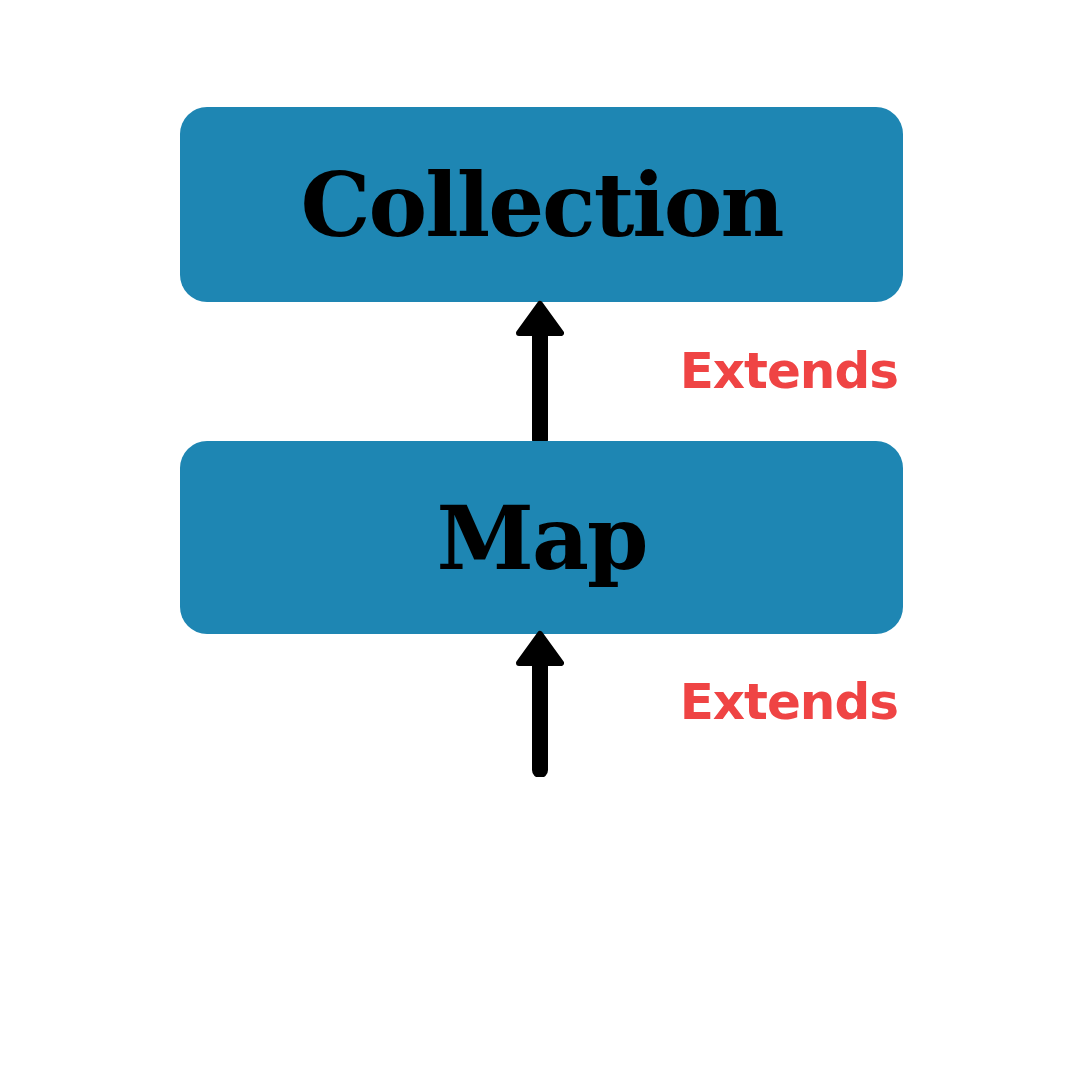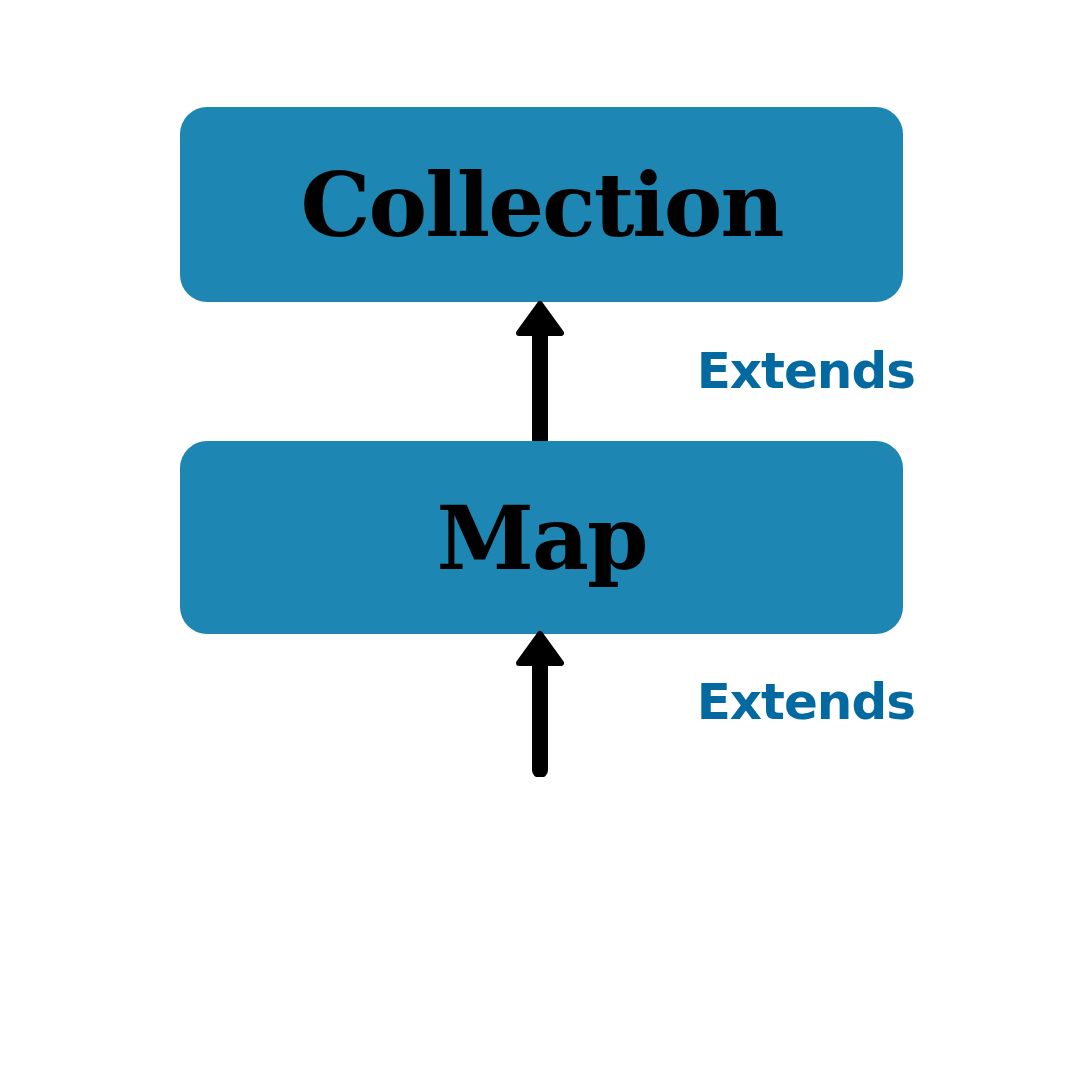--- a/index.html
+++ b/index.html
@@ -41,28 +41,28 @@
     position: absolute;
     left: 516px;
     width: 48px;
     height: 148px;
   }
   .arrow-1 { top: 299px; }
   .arrow-2 { top: 629px; }
 
   .edge-label {
     position: absolute;
-    right: 165px;
+    right: 182px;
     height: 52px;
     line-height: 52px;
     font-family: "DejaVu Sans", sans-serif;
     font-weight: 700;
     font-size: 50px;
     letter-spacing: -1px;
-    color: #0369a1;
+    color: #ef4444;
     white-space: nowrap;
   }
   .edge-label-1 { top: 345px; }
   .edge-label-2 { top: 676px; }
 </style>
 </head>
 <body>
 
 <div class="canvas">
 

